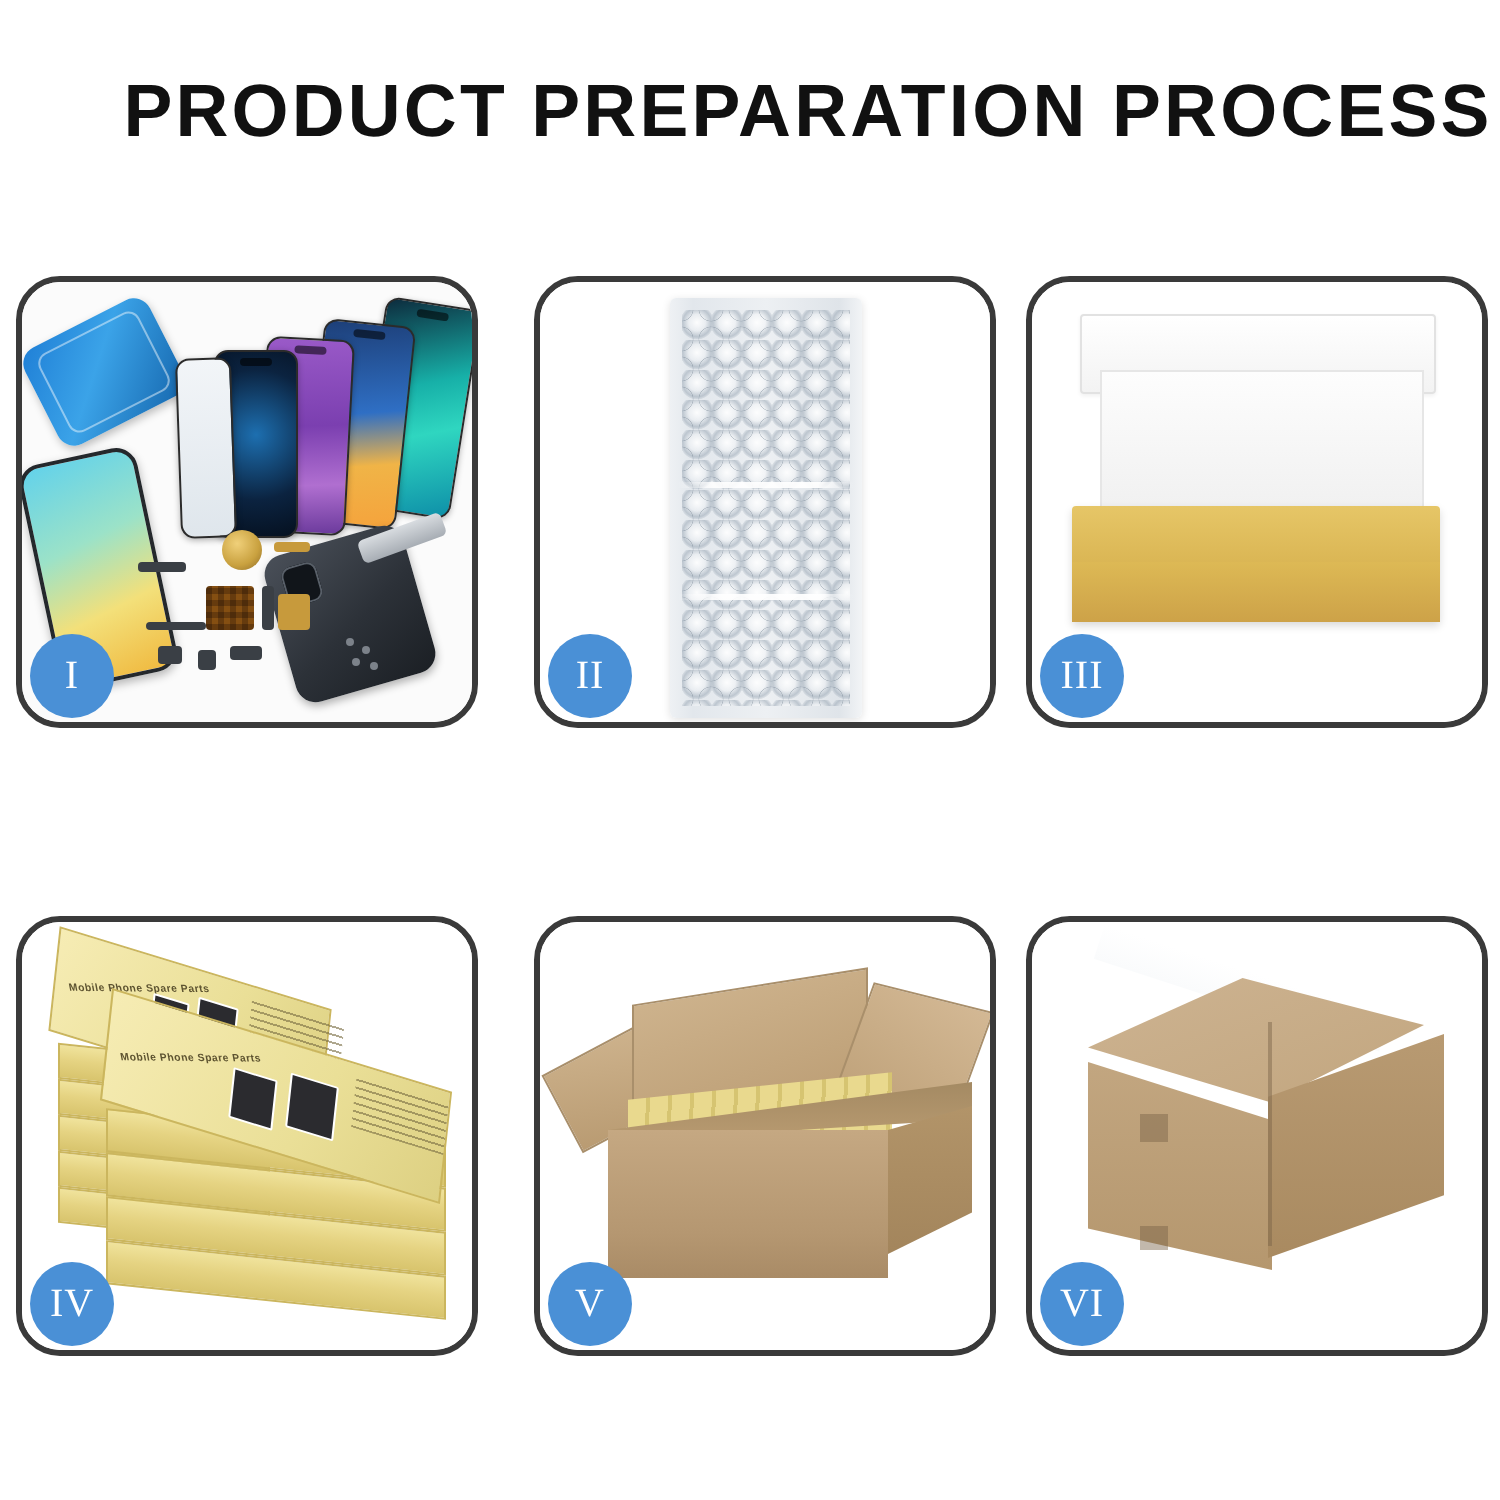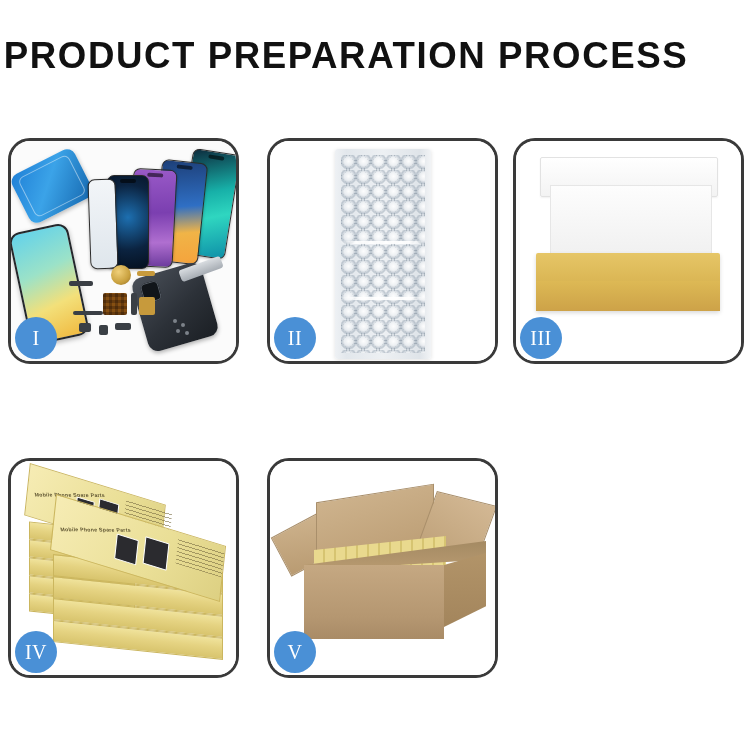--- a/index.html
+++ b/index.html
@@ -15,21 +15,21 @@
     position: relative;
   }
 
   
   .header {
     position: absolute;
     top: 0;
     left: 0;
     width: 750px;
     height: 128px;
-    text-align: left;
+    text-align: right;
   }
   .page-title {
     position: absolute;
     top: 34px;
     left: 0;
     width: 750px;
     font-size: 37px;
     font-weight: bold;
     letter-spacing: 1.6px;
     color: #111111;
@@ -603,14 +603,26 @@
       <div class="oc-flap-back"></div>
       <div class="oc-flap-right"></div>
       <div class="oc-contents"></div>
       <div class="oc-inner-top"></div>
       <div class="oc-body"></div>
       <div class="oc-right"></div>
     </div>
     <div class="step-badge">V</div>
   </div>
 
+  <div class="step-panel panel-col-3 panel-row-2">
+    <div class="panel-stage scene-sealed">
+      <div class="sc-tape"></div>
+      <div class="sc-top"></div>
+      <div class="sc-front"></div>
+      <div class="sc-right"></div>
+      <div class="sc-seam" style="left:54px; top:96px; width:14px; height:14px;"></div>
+      <div class="sc-seam" style="left:54px; top:152px; width:14px; height:12px;"></div>
+      <div class="sc-seam" style="left:118px; top:50px; width:2px; height:112px;"></div>
+    </div>
+    <div class="step-badge">VI</div>
+  </div>
 
 </div>
 
 </body></html>

